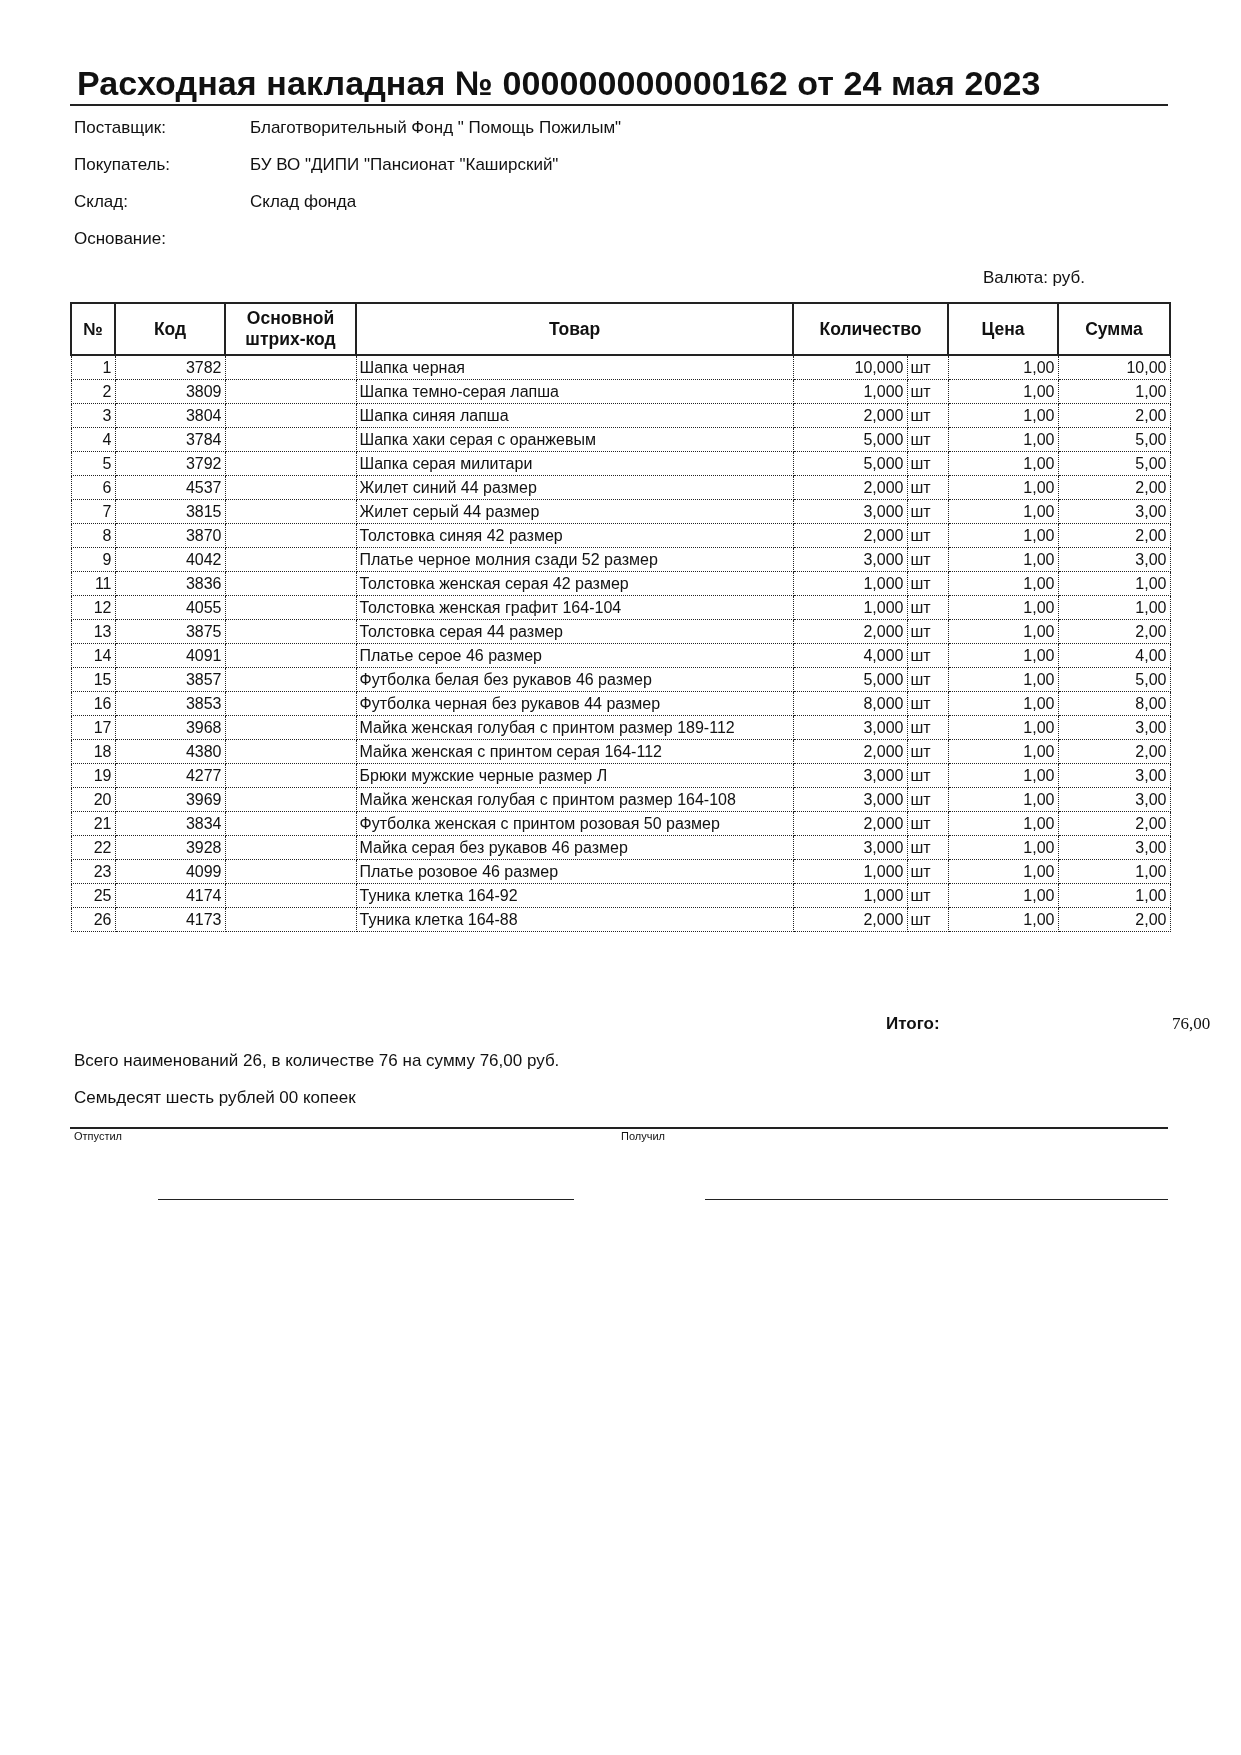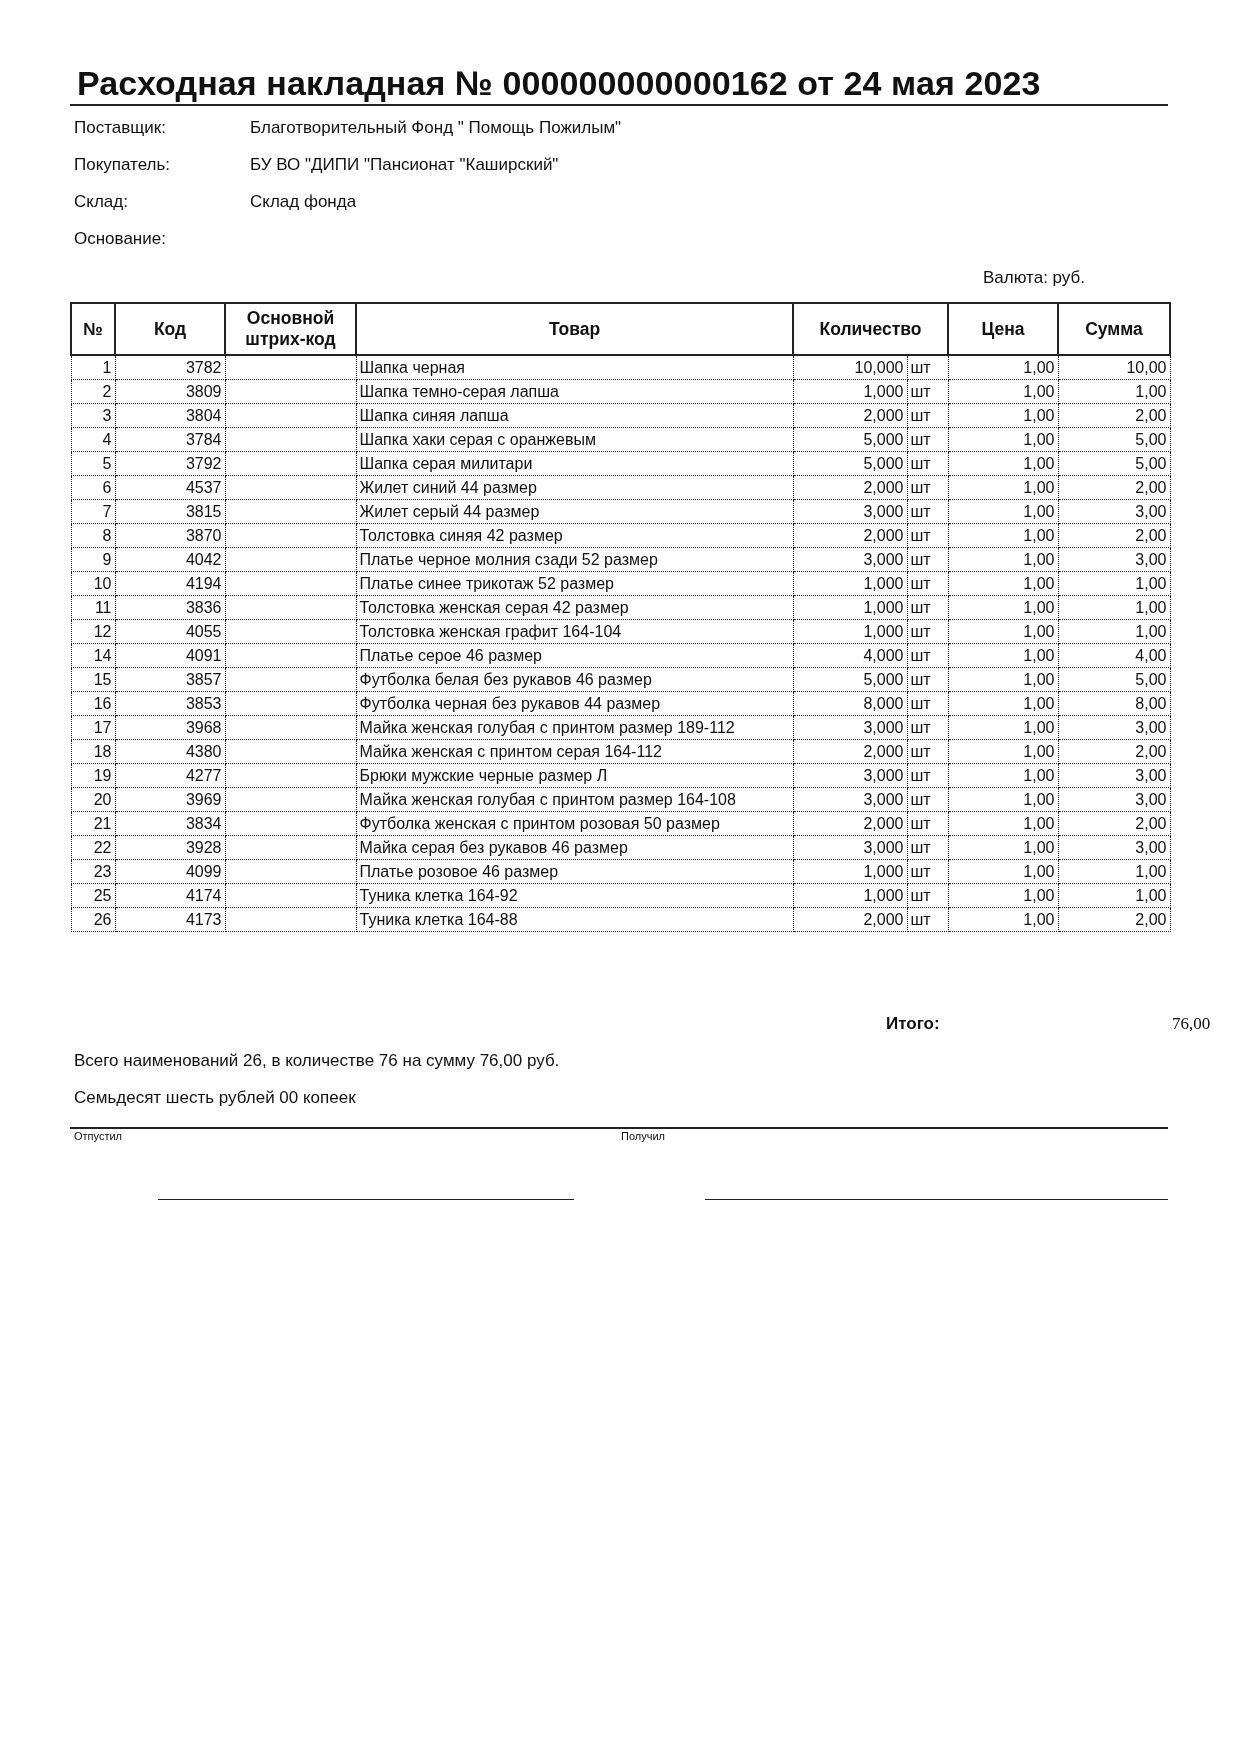--- a/index.html
+++ b/index.html
@@ -159,48 +159,48 @@
         <td class="r">9</td>
         <td class="r">4042</td>
         <td class="l"></td>
         <td class="l">Платье черное молния сзади 52 размер</td>
         <td class="r">3,000</td>
         <td class="l unit">шт</td>
         <td class="r">1,00</td>
         <td class="r">3,00</td>
       </tr>
       <tr>
-        <td class="r">10</td>
-        <td class="r">4194</td>
-        <td class="l"></td>
-        <td class="l">Платье синее трикотаж 52 размер</td>
-        <td class="r">1,000</td>
-        <td class="l unit">шт</td>
-        <td class="r">1,00</td>
-        <td class="r">1,00</td>
-      </tr>
-      <tr>
         <td class="r">11</td>
         <td class="r">3836</td>
         <td class="l"></td>
         <td class="l">Толстовка женская серая 42 размер</td>
         <td class="r">1,000</td>
         <td class="l unit">шт</td>
         <td class="r">1,00</td>
         <td class="r">1,00</td>
       </tr>
       <tr>
         <td class="r">12</td>
         <td class="r">4055</td>
         <td class="l"></td>
         <td class="l">Толстовка женская графит 164-104</td>
         <td class="r">1,000</td>
         <td class="l unit">шт</td>
         <td class="r">1,00</td>
         <td class="r">1,00</td>
+      </tr>
+      <tr>
+        <td class="r">13</td>
+        <td class="r">3875</td>
+        <td class="l"></td>
+        <td class="l">Толстовка серая 44 размер</td>
+        <td class="r">2,000</td>
+        <td class="l unit">шт</td>
+        <td class="r">1,00</td>
+        <td class="r">2,00</td>
       </tr>
       <tr>
         <td class="r">14</td>
         <td class="r">4091</td>
         <td class="l"></td>
         <td class="l">Платье серое 46 размер</td>
         <td class="r">4,000</td>
         <td class="l unit">шт</td>
         <td class="r">1,00</td>
         <td class="r">4,00</td>

